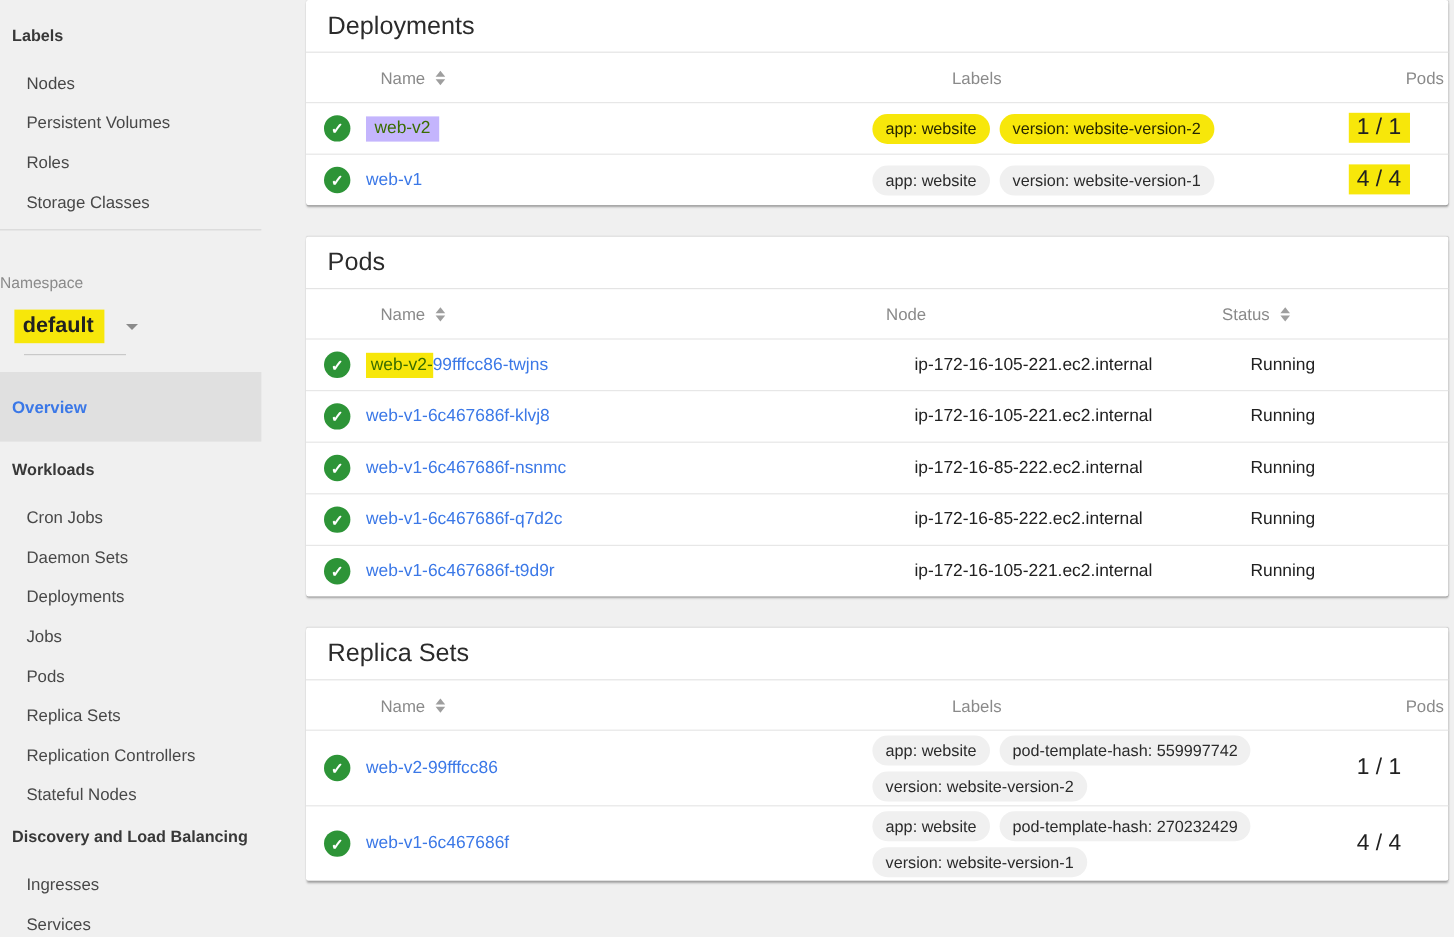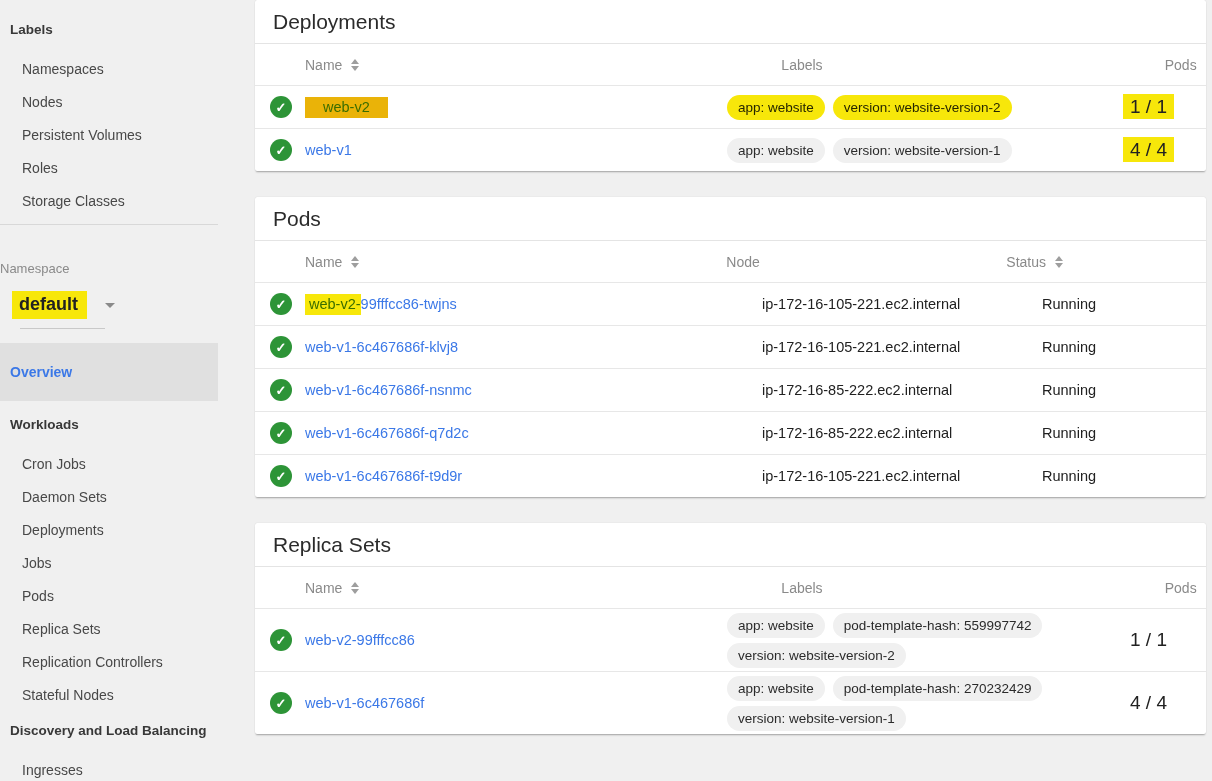--- a/index.html
+++ b/index.html
@@ -65,21 +65,21 @@
   .trow.h43 { height:43px; }
   .trow.h63 { height:63px; }
 
   .cell-name { width:472px; flex:0 0 472px; display:flex; align-items:center; padding-left:15px; }
   .cell-labels { width:378px; flex:0 0 378px; display:flex; flex-wrap:wrap; row-gap:5px; }
   .cell-pods { flex:1; text-align:center; font-size:19px; color:#212121; padding-right:14px; }
   .cell-name-p { width:507px; flex:0 0 507px; display:flex; align-items:center; padding-left:15px; }
   .cell-node { width:280px; flex:0 0 280px; font-size:14.5px; color:#212121; }
   .cell-status { flex:1; font-size:14.5px; color:#212121; display:flex; align-items:center; }
 
-  .head-name { padding-left:50px; display:flex; align-items:center; }
+  .head-name { padding-left:50px; display:flex; align-items:center;margin-left:12px; }
   .head-labels { width:378px; flex:0 0 378px; }
   .head-pods { flex:1; text-align:center; padding-right:4px; }
   .hgap { flex:0 0 422px; width:422px; }
   .hgap-p { flex:0 0 457px; width:457px; }
   .head-node { width:280px; flex:0 0 280px; }
   .head-status { flex:1; display:flex; align-items:center; }
 
   .sort-icon { display:inline-flex; flex-direction:column; gap:2px; margin-left:9px; cursor:pointer; }
   .sort-icon .up {
     width:0; height:0; border-left:4px solid transparent;
@@ -97,30 +97,29 @@
   }
   .link { font-size:14.5px; color:#3b78e7; text-decoration:none; cursor:pointer; }
 
   .chip {
     background:#f0f0f0; border-radius:13px; padding:5px 11px;
     font-size:13.5px; color:#2b2b2b; margin-right:8px; white-space:nowrap;
   }
   .chip.hl { background:#f7e70a; color:#262600; }
 
   .hl-box { background:#f7e70a; padding:2px 7px; }
-  .hl-link { background:#eab308; color:#3a6d00; padding:2px 18px 3px; }
+  .hl-link { background:#c4b5fd; color:#3a6d00; padding:2px 7px 3px; }
   .hl-prefix { background:#f7e70a; color:#3a6d00; padding:2px 0 3px 4px; }
 </style>
 </head>
 <body>
 
 <aside>
   <div class="side-header first">Labels</div>
   <ul class="side-list">
-    <li class="side-item">Namespaces</li>
     <li class="side-item">Nodes</li>
     <li class="side-item">Persistent Volumes</li>
     <li class="side-item">Roles</li>
     <li class="side-item">Storage Classes</li>
   </ul>
   <hr class="side-divider">
   <div class="ns-label">Namespace</div>
   <div class="ns-select">
     <span class="ns-value">default</span>
     <span class="caret-down"></span>

